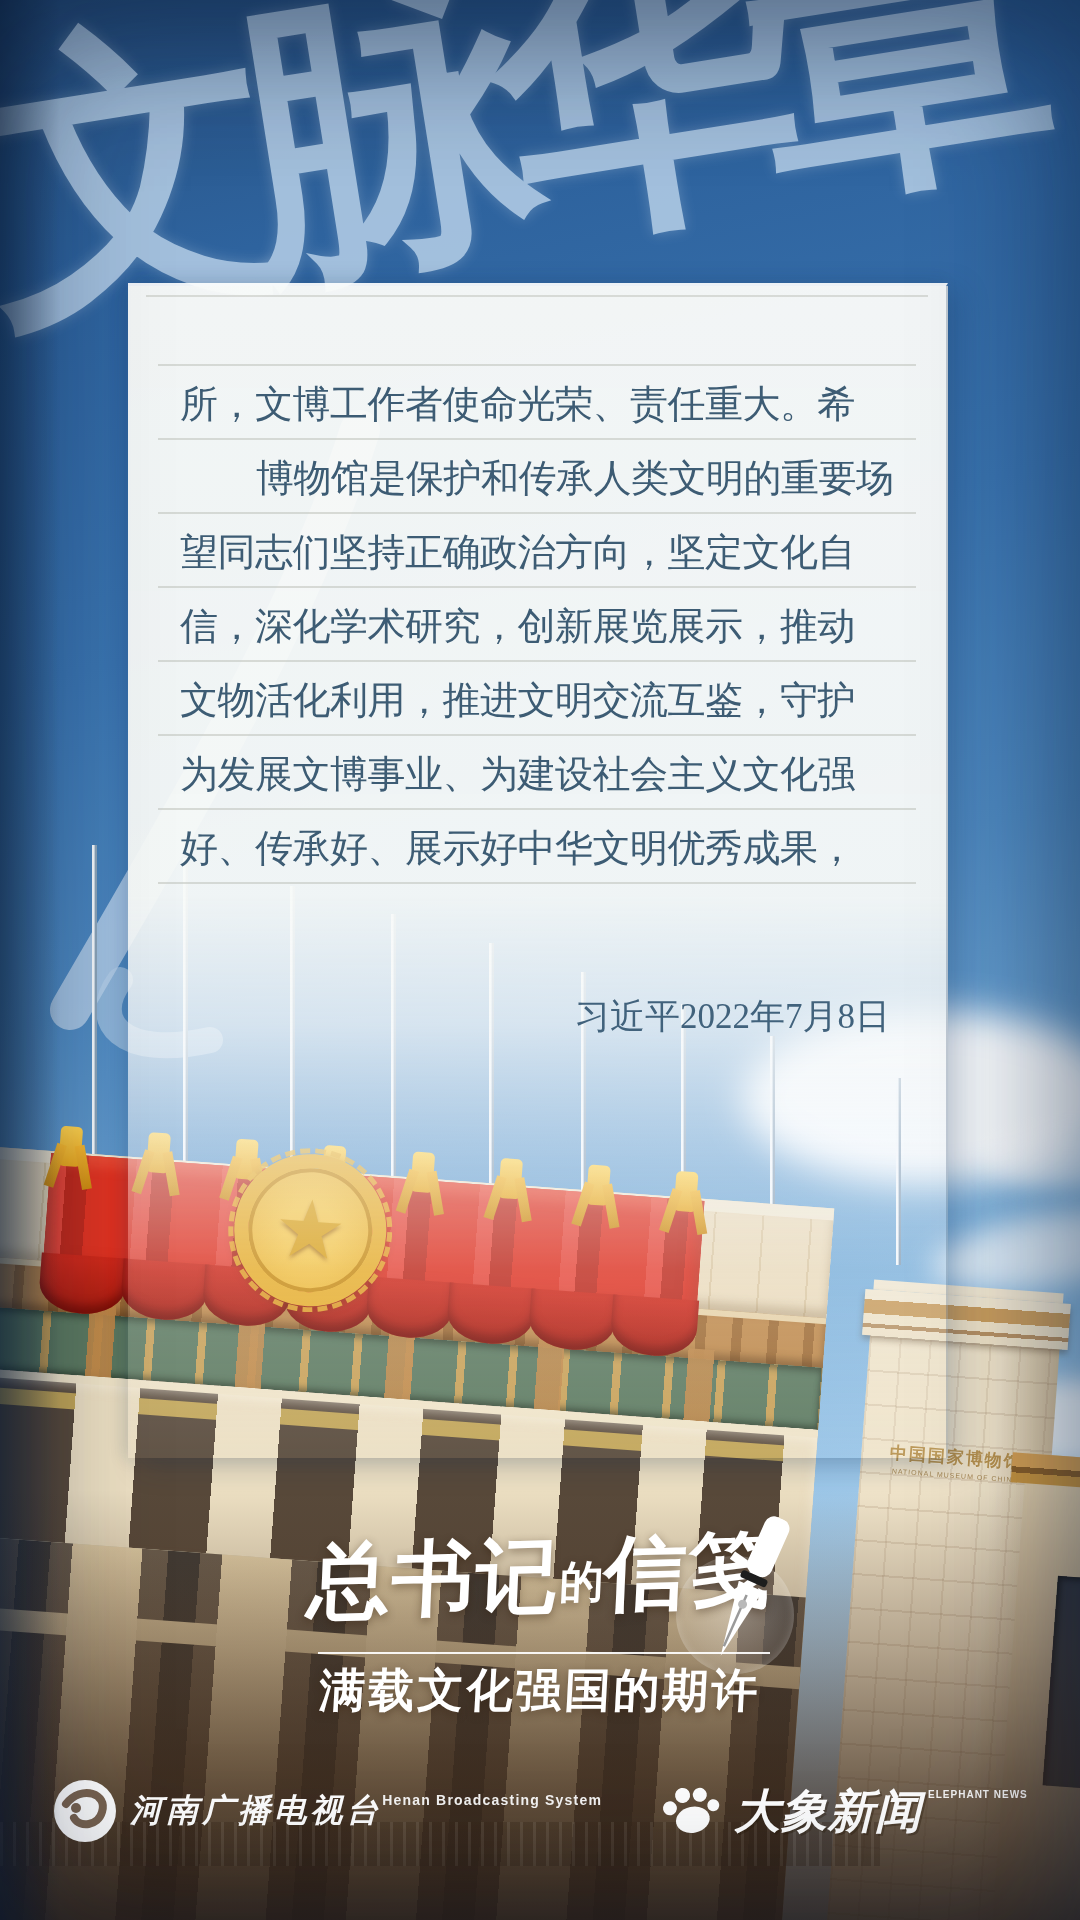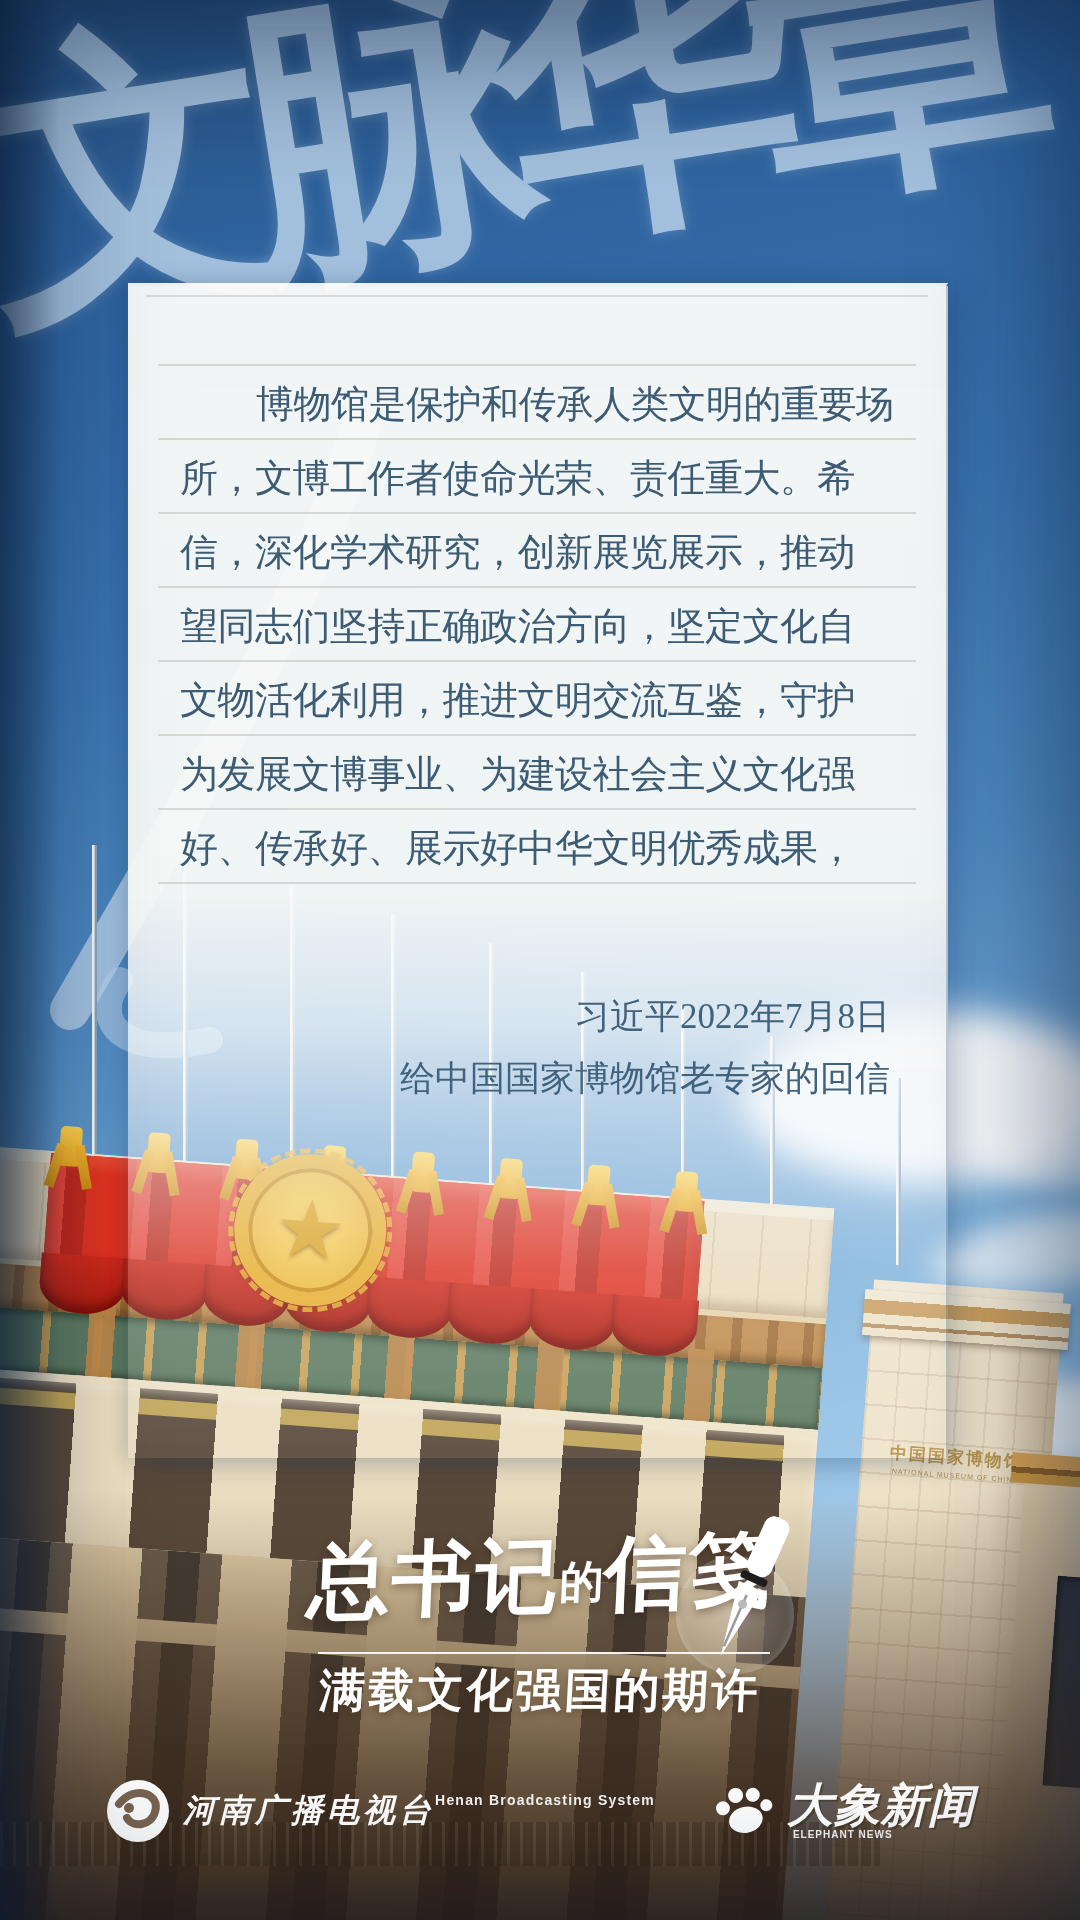--- a/index.html
+++ b/index.html
@@ -126,21 +126,21 @@
     box-shadow:inset 0 0 10px rgba(255,255,255,.25);}
   .pen{position:absolute;left:702px;top:1508px;z-index:9;transform:rotate(24deg);transform-origin:30px 120px;}
   
   .logos{position:absolute;left:0;right:0;top:1778px;z-index:9;display:flex;justify-content:center;
     align-items:center;gap:58px;color:#fff;}
   .logo-group{display:flex;align-items:center;gap:12px;}
   .henan-text{display:flex;flex-direction:row;line-height:1.1;}
   .henan-cn{font-family:"Liberation Serif","DejaVu Serif",serif;font-style:italic;font-weight:bold;
     font-size:32px;letter-spacing:4px;}
   .henan-en{font-size:14px;letter-spacing:1.2px;font-weight:bold;opacity:.95;}
-  .elephant-text{display:flex;flex-direction:column;line-height:1;}
+  .elephant-text{display:flex;flex-direction:row;line-height:1;}
   .elephant-cn{font-family:"DejaVu Sans",sans-serif;font-weight:bold;font-style:italic;font-size:46px;
     letter-spacing:1px;text-shadow:2px 2px 0 rgba(40,25,10,.35);}
   .elephant-en{font-size:10px;letter-spacing:1px;font-weight:bold;opacity:.95;margin-top:2px;padding-left:6px;}
 </style>
 </head>
 <body>
 
 <div class="stage">
 
   <div class="calli">文脉华章</div>
@@ -210,31 +210,30 @@
         <span class="star">★</span>
       </div>
     </div>
   </div>
 
   <div class="fence"></div>
   <div class="bottom-shade"></div>
 
   <div class="card">
     <div class="rows">
+      <div class="row">所，文博工作者使命光荣、责任重大。希</div>
       <div class="row first">博物馆是保护和传承人类文明的重要场</div>
-      <div class="row">所，文博工作者使命光荣、责任重大。希</div>
+      <div class="row">望同志们坚持正确政治方向，坚定文化自</div>
       <div class="row">信，深化学术研究，创新展览展示，推动</div>
-      <div class="row">望同志们坚持正确政治方向，坚定文化自</div>
       <div class="row">文物活化利用，推进文明交流互鉴，守护</div>
       <div class="row">为发展文博事业、为建设社会主义文化强</div>
       <div class="row">好、传承好、展示好中华文明优秀成果，</div>
     </div>
     <div class="attr">
       <div>习近平2022年7月8日</div>
-      <div>给中国国家博物馆老专家的回信</div>
     </div>
   </div>
 
   <div class="pen-halo"></div>
   <div class="title-main">
     <span class="big">总书记</span><span class="small">的</span><span class="big">信笺</span>
   </div>
   <svg class="pen" width="62" height="158" viewBox="0 0 62 158">
     <rect x="17" y="0" width="26" height="62" rx="10" fill="#fff"></rect>
     <rect x="16" y="62" width="28" height="8" rx="3" fill="#1d1d1d"></rect>

